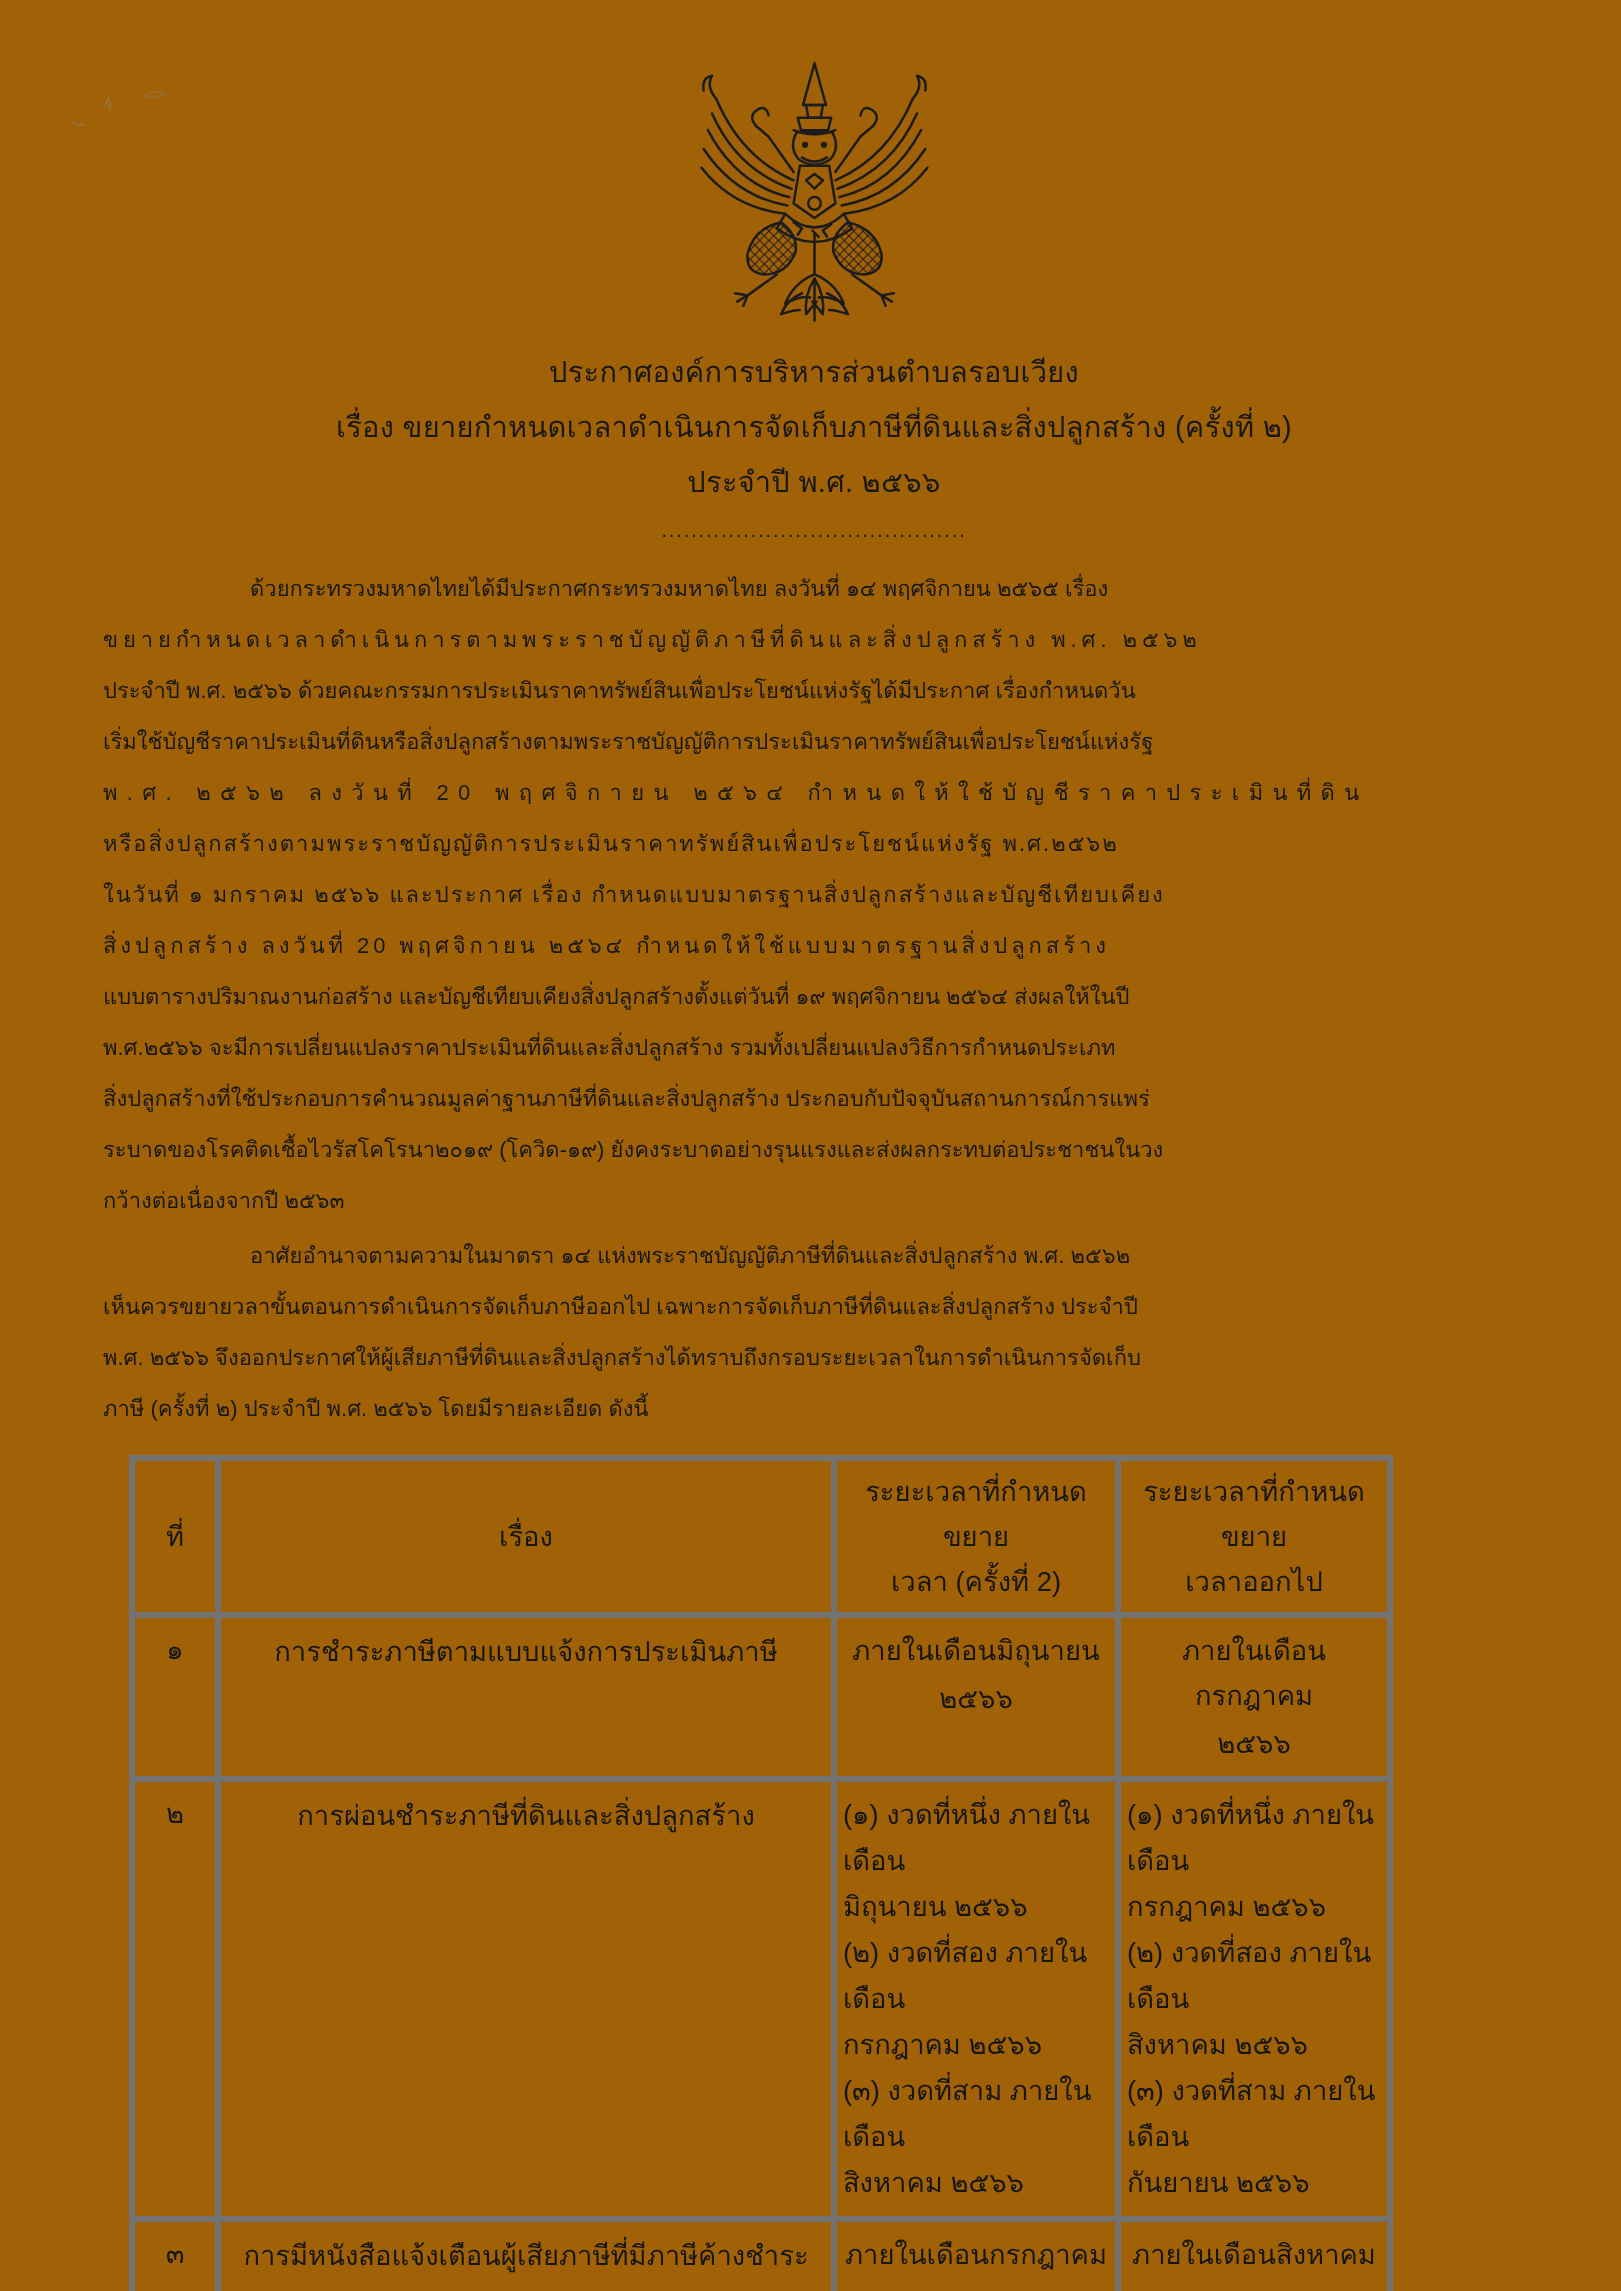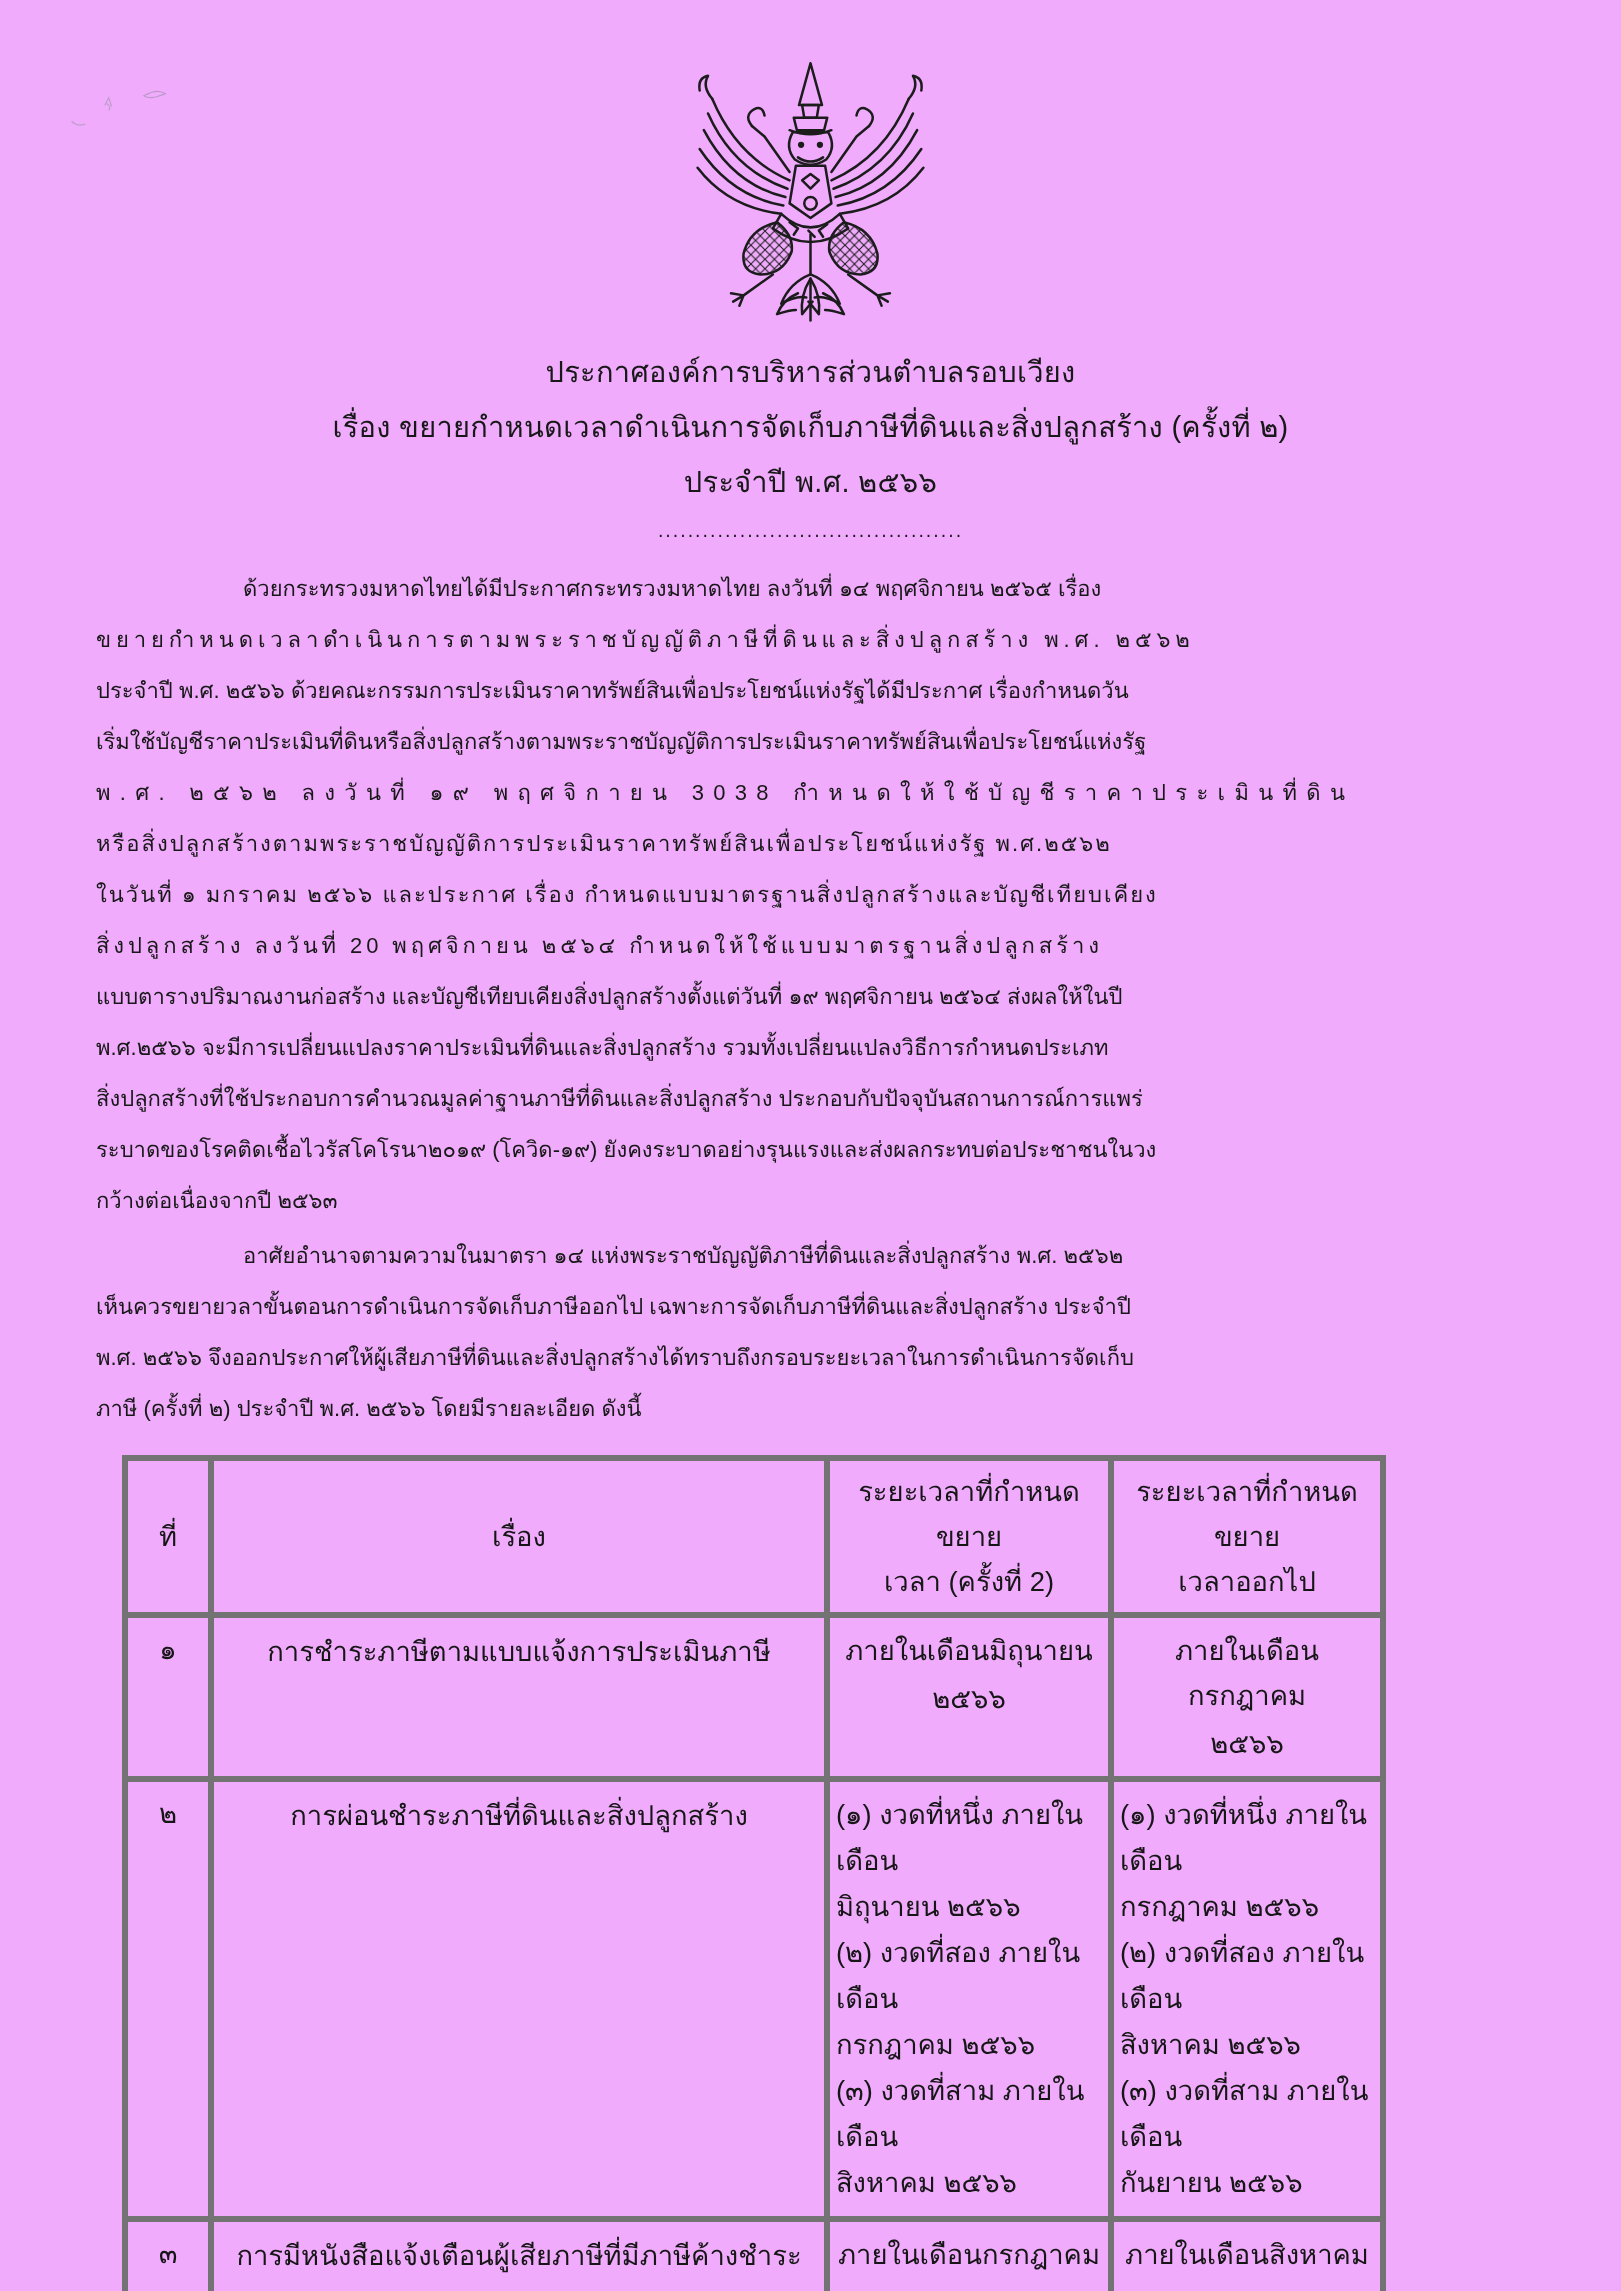--- a/index.html
+++ b/index.html
@@ -2,24 +2,25 @@
 <html lang="th"><head>
 <meta charset="utf-8">
 <style>
   * { box-sizing: border-box; }
   html, body { margin: 0; padding: 0; background: #d9d9d9; }
   .page {
     position: relative;
     width: 1621px;
     height: 2292px;
     margin: 0 auto;
-    background: #f0abfc;
+    background: #a16207;
     color: #181818;
     font-family: "Liberation Sans", "DejaVu Sans", sans-serif;
     overflow: hidden;
+    padding-left: 7px;
   }
   .pencil-marks { position: absolute; top: 78px; left: 54px; opacity: .45; }
 
   .emblem-wrap { padding-top: 57px; text-align: center; }
   .emblem { display: inline-block; }
 
   .title-block { text-align: center; font-size: 29px; line-height: 55px; margin-top: 7.8px; font-weight: 400; letter-spacing: 0.3px; }
   .title-block .t-line { white-space: nowrap; }
   .dots { text-align: center; font-size: 19.6px; line-height: 25.5px; letter-spacing: 2px; margin-top: 7.8px; color: #1c1c1c; }
 
@@ -135,21 +136,21 @@
     <div class="t-line">ประจำปี พ.ศ. ๒๕๖๖</div>
   </div>
   <div class="dots">.........................................</div>
 
   <div class="content">
     <div class="para">
       <div class="line indent">ด้วยกระทรวงมหาดไทยได้มีประกาศกระทรวงมหาดไทย ลงวันที่ ๑๔ พฤศจิกายน  ๒๕๖๕  เรื่อง</div>
       <div class="line sp1">ขยายกำหนดเวลาดำเนินการตามพระราชบัญญัติภาษีที่ดินและสิ่งปลูกสร้าง พ.ศ. ๒๕๖๒</div>
       <div class="line">ประจำปี พ.ศ. ๒๕๖๖ ด้วยคณะกรรมการประเมินราคาทรัพย์สินเพื่อประโยชน์แห่งรัฐได้มีประกาศ เรื่องกำหนดวัน</div>
       <div class="line">เริ่มใช้บัญชีราคาประเมินที่ดินหรือสิ่งปลูกสร้างตามพระราชบัญญัติการประเมินราคาทรัพย์สินเพื่อประโยชน์แห่งรัฐ</div>
-      <div class="line sp2">พ.ศ. ๒๕๖๒ ลงวันที่ ๑๙ พฤศจิกายน 3038 กำหนดให้ใช้บัญชีราคาประเมินที่ดิน</div>
+      <div class="line sp2">พ.ศ. ๒๕๖๒ ลงวันที่ 20 พฤศจิกายน ๒๕๖๔ กำหนดให้ใช้บัญชีราคาประเมินที่ดิน</div>
       <div class="line sp3">หรือสิ่งปลูกสร้างตามพระราชบัญญัติการประเมินราคาทรัพย์สินเพื่อประโยชน์แห่งรัฐ พ.ศ.๒๕๖๒</div>
       <div class="line sp3">ในวันที่ ๑ มกราคม ๒๕๖๖ และประกาศ เรื่อง กำหนดแบบมาตรฐานสิ่งปลูกสร้างและบัญชีเทียบเคียง</div>
       <div class="line sp4">สิ่งปลูกสร้าง ลงวันที่ 20 พฤศจิกายน ๒๕๖๔ กำหนดให้ใช้แบบมาตรฐานสิ่งปลูกสร้าง</div>
       <div class="line">แบบตารางปริมาณงานก่อสร้าง และบัญชีเทียบเคียงสิ่งปลูกสร้างตั้งแต่วันที่ ๑๙ พฤศจิกายน ๒๕๖๔ ส่งผลให้ในปี</div>
       <div class="line">พ.ศ.๒๕๖๖ จะมีการเปลี่ยนแปลงราคาประเมินที่ดินและสิ่งปลูกสร้าง รวมทั้งเปลี่ยนแปลงวิธีการกำหนดประเภท</div>
       <div class="line">สิ่งปลูกสร้างที่ใช้ประกอบการคำนวณมูลค่าฐานภาษีที่ดินและสิ่งปลูกสร้าง ประกอบกับปัจจุบันสถานการณ์การแพร่</div>
       <div class="line">ระบาดของโรคติดเชื้อไวรัสโคโรนา๒๐๑๙ (โควิด-๑๙)  ยังคงระบาดอย่างรุนแรงและส่งผลกระทบต่อประชาชนในวง</div>
       <div class="line">กว้างต่อเนื่องจากปี ๒๕๖๓</div>
     </div>
     <div class="para">

